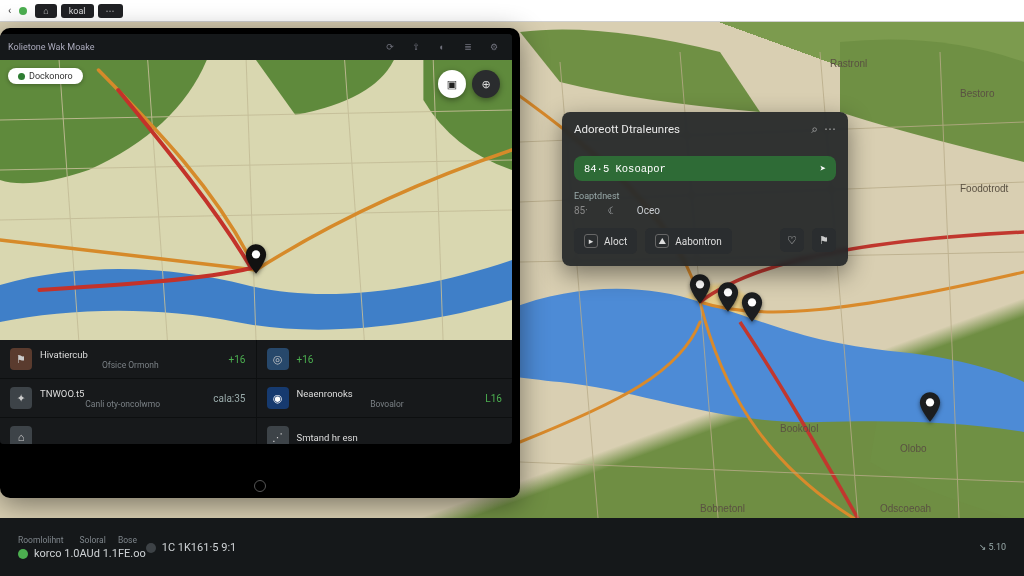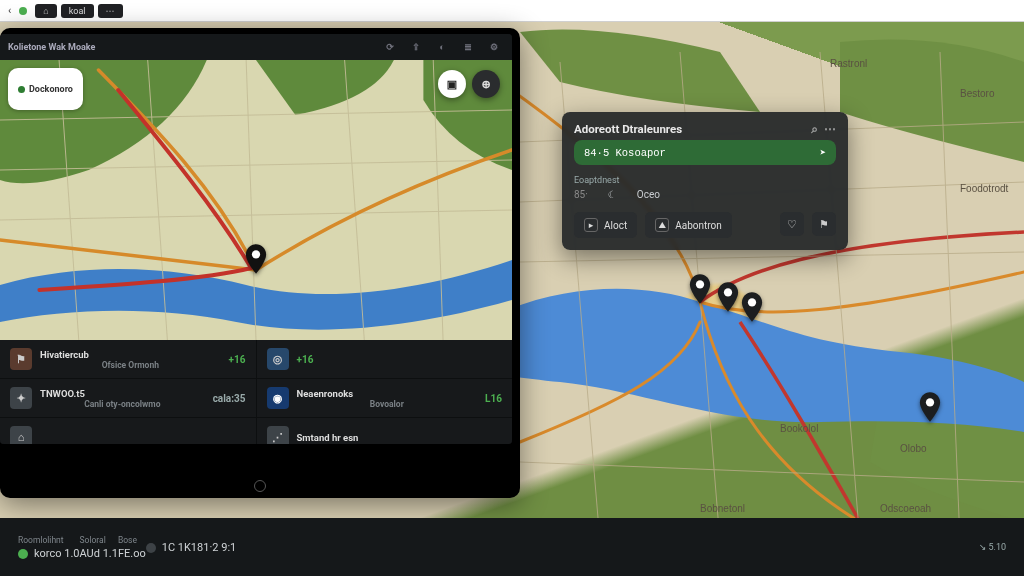--- a/index.html
+++ b/index.html
@@ -18,31 +18,31 @@
             background:
               radial-gradient(circle at 70% 55%, rgba(255,200,60,.35) 0 40px, transparent 45px),
               linear-gradient(200deg, #7c9b4e 0 12%, transparent 12%),
               linear-gradient(160deg, transparent 70%, #6f8e43 72%),
               #d9cfb2; }
   .bg-map svg { position: absolute; inset: 0; width: 100%; height: 100%; }
 
   
   .tablet { position: absolute; top: 28px; left: 0; width: 520px; height: 470px;
             background: #000; border-radius: 10px; box-shadow: 0 6px 28px rgba(0,0,0,.45); padding: 6px 8px 22px 0; }
-  .tablet-screen { width: 100%; height: 410px; background: #1b1c1d; border-radius: 4px; overflow: hidden; position: relative; font-weight: bold; }
+  .tablet-screen { width: 100%; height: 410px; background: #1b1c1d; border-radius: 4px; overflow: hidden; position: relative; }
   .tablet-home { position: absolute; bottom: 6px; left: 50%; transform: translateX(-50%); width: 12px; height: 12px; border: 1.5px solid #555; border-radius: 50%; }
 
   .tablet-header { height: 26px; background: #15181a; display: flex; align-items: center; padding: 0 8px; gap: 6px; color: #aab; font-size: 9px; }
   .tablet-header .ttl { flex: 1; }
   .tablet-header .ico { width: 20px; text-align: center; opacity: .6; }
 
   .tablet-map { position: absolute; top: 26px; left: 0; right: 0; height: 280px; background: #cdd4aa; overflow: hidden; }
   .tablet-map svg { width: 100%; height: 100%; display: block; }
 
-  .map-chip { position: absolute; top: 34px; left: 8px; background: #fff; border-radius: 10px; padding: 16px 10px; font-size: 9px; color: #333; box-shadow: 0 1px 4px rgba(0,0,0,.3); display: flex; align-items: center; gap: 4px; }
+  .map-chip { position: absolute; top: 34px; left: 8px; background: #fff; border-radius: 10px; padding: 3px 10px; font-size: 9px; color: #333; box-shadow: 0 1px 4px rgba(0,0,0,.3); display: flex; align-items: center; gap: 4px; }
   .map-chip::before { content: ""; width: 7px; height: 7px; background: #2e7d32; border-radius: 50%; }
 
   .fab { position: absolute; width: 28px; height: 28px; border-radius: 50%; background: #2a2c2e; display: flex; align-items: center; justify-content: center; color: #ddd; box-shadow: 0 2px 6px rgba(0,0,0,.4); }
   .fab.f1 { top: 36px; right: 46px; background: #fff; color: #222; }
   .fab.f2 { top: 36px; right: 12px; }
 
   
   .list-panel { position: absolute; left: 0; right: 0; top: 306px; bottom: 0; background: #17191b; display: flex; flex-direction: column; }
   .list-tabs { display: flex; align-items: center; height: 24px; padding: 0 10px; gap: 22px; color: #9aa; font-size: 9px; border-bottom: 1px solid #2a2d30; }
   .list-tabs .spacer { flex: 1; }
@@ -50,21 +50,21 @@
   .list-rows { flex: 1; display: grid; grid-template-columns: 1fr 1fr; gap: 1px; background: #0d0f10; }
   .cell { background: #17191b; display: flex; align-items: center; padding: 8px 10px; gap: 8px; }
   .cell .badge { width: 22px; height: 22px; border-radius: 4px; display: flex; align-items: center; justify-content: center; font-size: 11px; }
   .cell .txt { flex: 1; }
   .cell .ln1 { color: #ddd; font-size: 9.5px; }
   .cell .ln2 { color: #7a8085; font-size: 8.5px; text-align: center; }
   .cell .val { color: #4caf50; font-size: 10px; }
 
   
   .poi-card { position: absolute; top: 112px; left: 562px; width: 286px; background: #1f2224e8; border-radius: 8px; padding: 10px 12px 12px; box-shadow: 0 8px 24px rgba(0,0,0,.45); backdrop-filter: blur(2px); }
-  .poi-card .hdr { display: flex; align-items: flex-end; color: #e8e8e8; font-size: 11.5px; margin-bottom: 4px; font-weight: bold; }
+  .poi-card .hdr { display: flex; align-items: flex-end; color: #e8e8e8; font-size: 11.5px; margin-bottom: 20px; }
   .poi-card .hdr .sp { flex: 1; }
   .poi-card .hdr .ic { opacity: .6; font-size: 12px; padding-left: 6px; }
   .poi-card .primary { background: #2e6b36; color: #fff; border-radius: 8px; padding: 6px 10px; font-size: 10.5px; display: flex; align-items: center; font-family: Liberation Mono, monospace; }
   .poi-card .primary .sp { flex: 1; }
   .poi-card .section-lbl { color: #9aa; font-size: 9px; margin: 10px 0 4px; }
   .poi-card .mini { display: flex; align-items: center; gap: 20px; color: #c8ccd0; font-size: 10px; }
   .poi-card .mini .k { color: #888; }
   .poi-card .actions { display: flex; gap: 8px; margin-top: 12px; }
   .poi-card .actbtn { flex: 0 0 auto; background: #2a2d2f; border-radius: 5px; padding: 6px 10px; font-size: 10px; color: #ddd; display: flex; align-items: center; gap: 6px; }
   .poi-card .actbtn .ic { width: 14px; height: 14px; border: 1px solid #666; border-radius: 3px; display: inline-flex; align-items: center; justify-content: center; font-size: 9px; }
@@ -317,16 +317,16 @@
     <span class="v">AUd 1.1</span>
   </div>
   <div class="blk">
     <span class="k">Bose</span>
     <span class="v">FE.oo</span>
   </div>
   <div class="blk">
     <span class="v"><span class="orb dim"></span><span>1C 1K1</span></span>
   </div>
   <div class="blk">
-    <span class="v">81·2 9:1</span>
+    <span class="v">61·5 9:1</span>
   </div>
   <span class="right">↘ 5.10</span>
 </div>
 
 </body></html>

